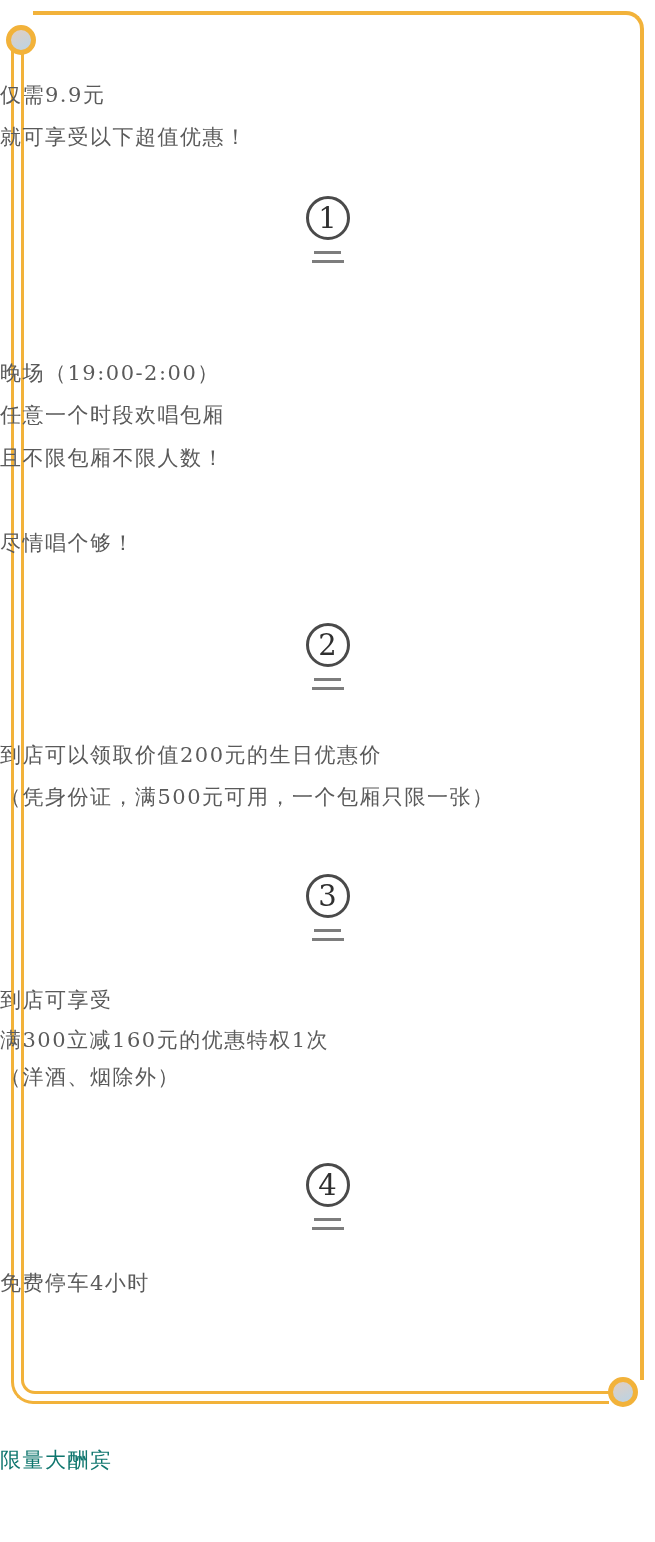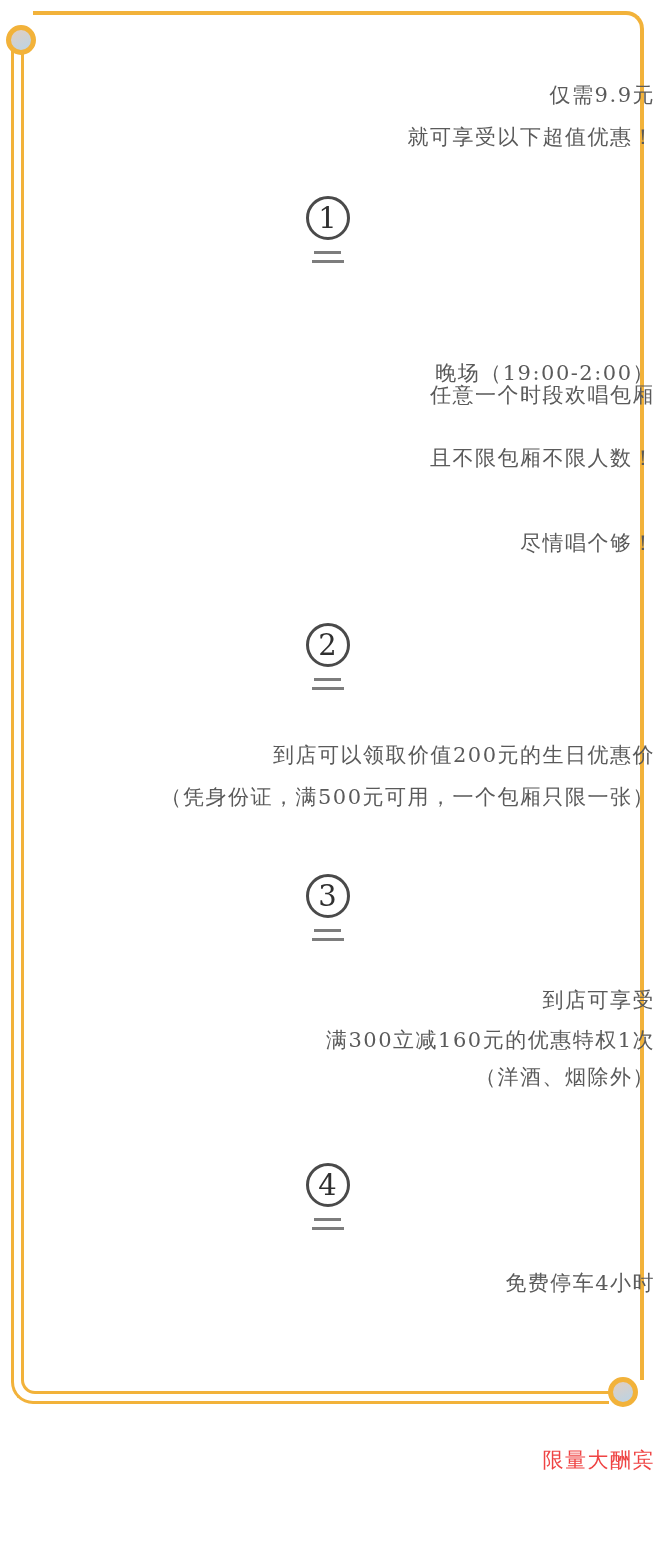--- a/index.html
+++ b/index.html
@@ -38,27 +38,27 @@
     border:5px solid #F2B23A;
     border-radius:50%;
     background:linear-gradient(155deg,#dccfc6 15%,#c3d2dd 75%);
   }
   .pin.tl{left:6px;top:25px;}
   .pin.br{left:608px;top:1377px;}
 
   
   .line{
     position:absolute;left:0;width:100%;
-    text-align:right;
+    text-align:left;
     font-size:21px;line-height:30px;
     letter-spacing:1.5px;
     color:#5a5a5a;
     white-space:nowrap;
   }
-  .line.footer{color:#ef4444;}
+  .line.footer{color:#0f766e;}
 
   
   .num-icon{
     position:absolute;left:0;width:100%;
     display:flex;flex-direction:column;align-items:center;
   }
   .num-circle{
     width:38px;height:38px;
     border:3px solid #4a4a4a;border-radius:50%;
     display:flex;align-items:center;justify-content:center;
@@ -80,21 +80,21 @@
 
   <div class="line" style="top:80px">仅需9.9元</div>
   <div class="line" style="top:122px">就可享受以下超值优惠！</div>
 
   <div class="num-icon" style="top:196px">
     <div class="num-circle">1</div>
     <div class="num-bar-top"></div>
     <div class="num-bar-bottom"></div>
   </div>
   <div class="line" style="top:358px">晚场（19:00-2:00）</div>
-  <div class="line" style="top:380px">任意一个时段欢唱包厢</div>
+  <div class="line" style="top:400px">任意一个时段欢唱包厢</div>
   <div class="line" style="top:443px">且不限包厢不限人数！</div>
   <div class="line" style="top:528px">尽情唱个够！</div>
 
   <div class="num-icon" style="top:623px">
     <div class="num-circle">2</div>
     <div class="num-bar-top"></div>
     <div class="num-bar-bottom"></div>
   </div>
   <div class="line" style="top:740px">到店可以领取价值200元的生日优惠价</div>
   <div class="line" style="top:782px">（凭身份证，满500元可用，一个包厢只限一张）</div>

